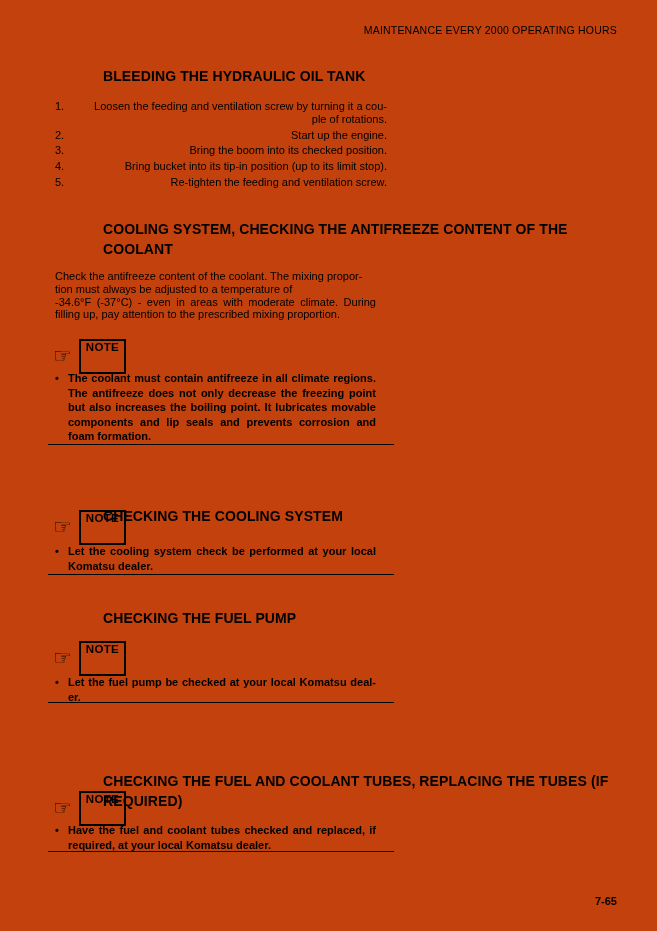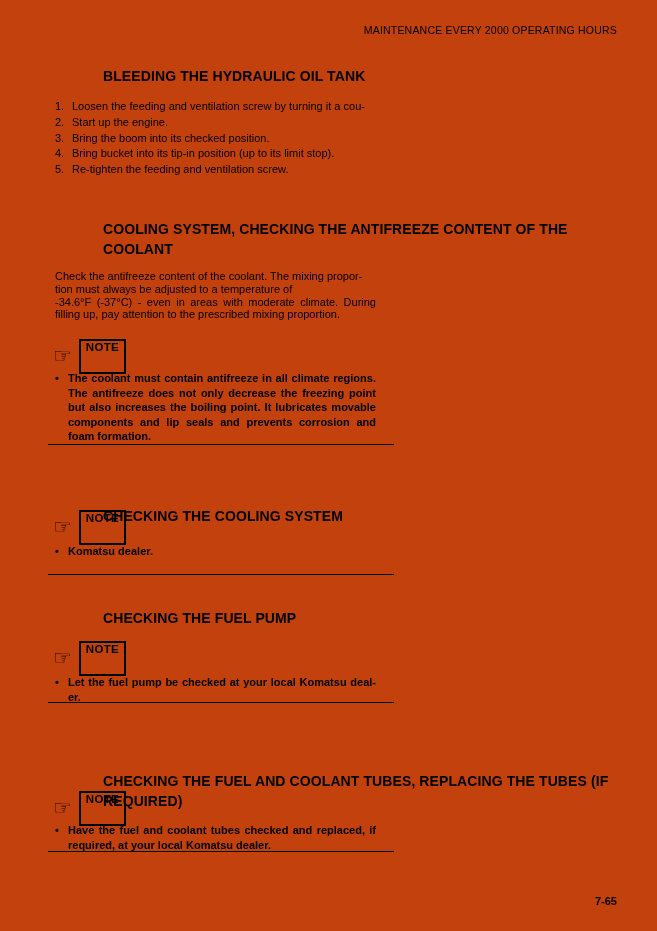--- a/index.html
+++ b/index.html
@@ -26,21 +26,21 @@
     font-size: 14px;
     font-weight: bold;
     line-height: 20px;
     letter-spacing: 0.1px;
   }
   .h-line { white-space: nowrap; padding-left: 48px; }
   .body-text { font-size: 11px; line-height: 12.8px; }
   .steps { left: 55px; width: 332px; }
   .step { display: flex; margin-bottom: 3px; }
   .step-num { width: 17px; flex: 0 0 17px; }
-  .step-text { flex: 1; }
+  .step-text { flex: 1; text-align: right; }
   .para { left: 55px; width: 321px; }
   .jline { text-align: justify; text-align-last: justify; }
   .jline-last { text-align: justify; text-align-last: left; }
   .note-head { left: 53px; height: 20px; display: flex; align-items: center; }
   .hand {
     font-family: "DejaVu Sans", sans-serif;
     font-size: 21px;
     line-height: 18px;
     margin-right: 7px;
   }
@@ -67,20 +67,21 @@
 
   <div class="abs heading" style="top:66px">
     <div class="h-line">BLEEDING THE HYDRAULIC OIL TANK</div>
   </div>
 
   <div class="abs steps body-text" style="top:100px">
     <div class="step">
       <span class="step-num">1.</span>
       <span class="step-text">
         <div>Loosen the feeding and ventilation screw by turning it a cou-</div>
+        <div>ple of rotations.</div>
       </span>
     </div>
     <div class="step">
       <span class="step-num">2.</span>
       <span class="step-text">
         <div>Start up the engine.</div>
       </span>
     </div>
     <div class="step">
       <span class="step-num">3.</span>
@@ -134,20 +135,21 @@
     <div class="h-line">CHECKING THE COOLING SYSTEM</div>
   </div>
 
   <div class="abs note-head" style="top:517px">
     <span class="hand">☞</span>
     <span class="note-box">NOTE</span>
   </div>
   <div class="abs note-bullet" style="top:544px">
     <span class="bullet-marker">•</span>
     <div class="note-text">
+      <div class="jline">Let the cooling system check be performed at your local</div>
       <div class="jline-last">Komatsu dealer.</div>
     </div>
   </div>
   <div class="abs rule" style="top:574px"></div>
 
   <div class="abs heading" style="top:608px">
     <div class="h-line">CHECKING THE FUEL PUMP</div>
   </div>
 
   <div class="abs note-head" style="top:648px">

